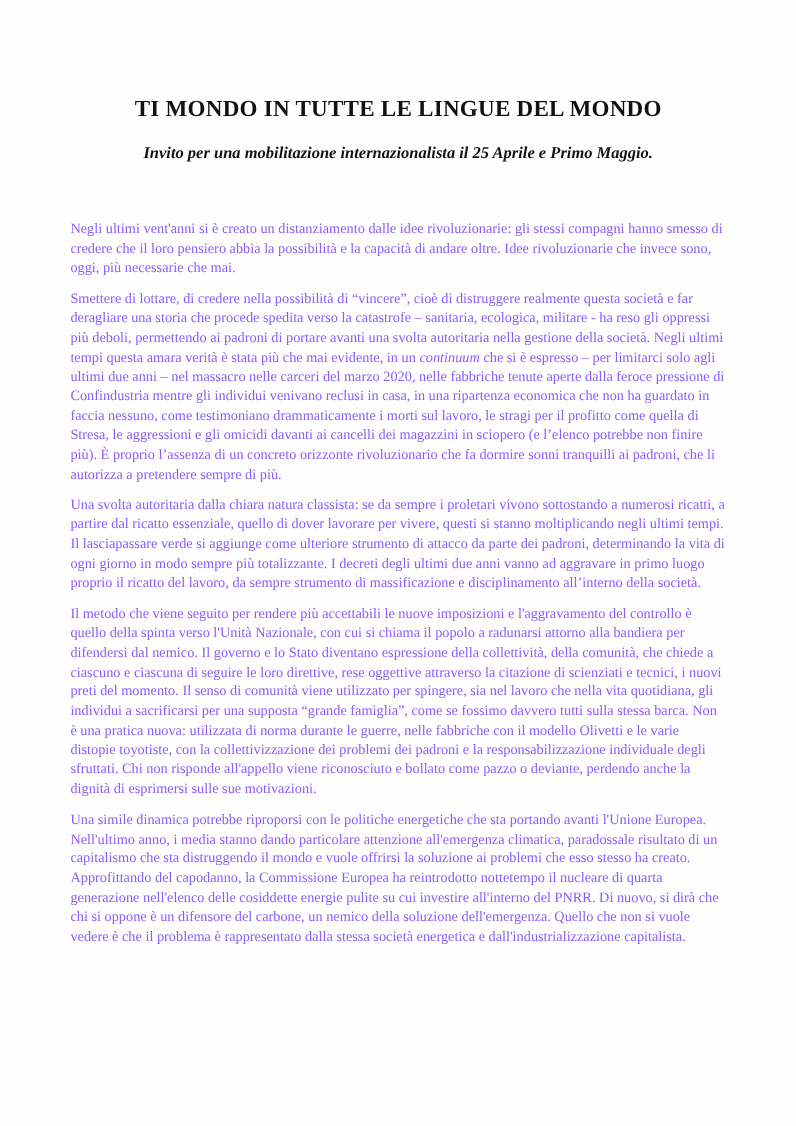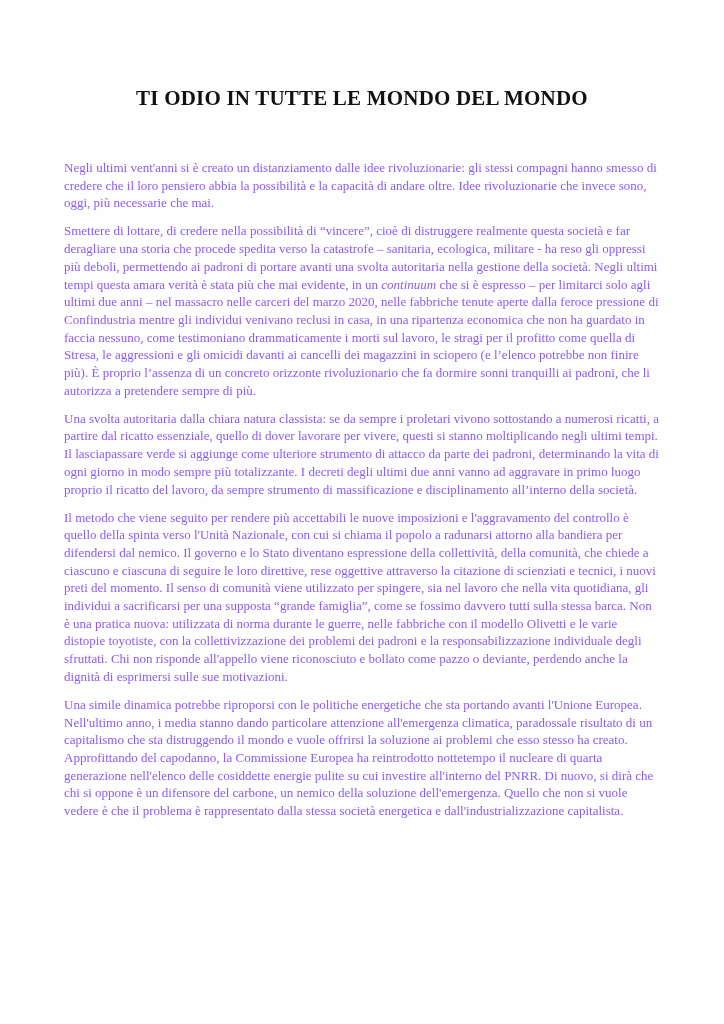--- a/index.html
+++ b/index.html
@@ -51,22 +51,23 @@
   }
   .body-para em {
     margin-top: 43px;
   }
 </style>
 </head>
 <body>
 
 <div class="page">
 
-  <h1 class="doc-title">TI ODIO IN TUTTE LE MONDO DEL MONDO</h1>
+  <h1 class="doc-title">TI MONDO IN TUTTE LE LINGUE DEL MONDO</h1>
 
+  <h2 class="doc-subtitle">Invito per una mobilitazione internazionalista il 25 Aprile e Primo Maggio.</h2>
 
   <div class="doc-body">
 
     <p class="body-para"><span>Negli ultimi vent'anni si è creato un distanziamento dalle idee rivoluzionarie: gli stessi compagni hanno smesso di credere che il loro pensiero abbia la possibilità e la capacità di andare oltre. Idee rivoluzionarie che invece sono, oggi, più necessarie che mai.</span></p>
 
     <p class="body-para"><span>Smettere di lottare, di credere nella possibilità di “vincere”, cioè di distruggere realmente questa società e far deragliare una storia che procede spedita verso la catastrofe – sanitaria, ecologica, militare - ha reso gli oppressi più deboli, permettendo ai padroni di portare avanti una svolta autoritaria nella gestione della società. Negli ultimi tempi questa amara verità è stata più che mai evidente, in un </span><em>continuum</em><span> che si è espresso – per limitarci solo agli ultimi due anni – nel massacro nelle carceri del marzo 2020, nelle fabbriche tenute aperte dalla feroce pressione di Confindustria mentre gli individui venivano reclusi in casa, in una ripartenza economica che non ha guardato in faccia nessuno, come testimoniano drammaticamente i morti sul lavoro, le stragi per il profitto come quella di Stresa, le aggressioni e gli omicidi davanti ai cancelli dei magazzini in sciopero (e l’elenco potrebbe non finire più). È proprio l’assenza di un concreto orizzonte rivoluzionario che fa dormire sonni tranquilli ai padroni, che li autorizza a pretendere sempre di più.</span></p>
 
     <p class="body-para"><span>Una svolta autoritaria dalla chiara natura classista: se da sempre i proletari vivono sottostando a numerosi ricatti, a partire dal ricatto essenziale, quello di dover lavorare per vivere, questi si stanno moltiplicando negli ultimi tempi. Il lasciapassare verde si aggiunge come ulteriore strumento di attacco da parte dei padroni, determinando la vita di ogni giorno in modo sempre più totalizzante. I decreti degli ultimi due anni vanno ad aggravare in primo luogo proprio il ricatto del lavoro, da sempre strumento di massificazione e disciplinamento all’interno della società.</span></p>
 
     <p class="body-para"><span>Il metodo che viene seguito per rendere più accettabili le nuove imposizioni e l'aggravamento del controllo è quello della spinta verso l'Unità Nazionale, con cui si chiama il popolo a radunarsi attorno alla bandiera per difendersi dal nemico. Il governo e lo Stato diventano espressione della collettività, della comunità, che chiede a ciascuno e ciascuna di seguire le loro direttive, rese oggettive attraverso la citazione di scienziati e tecnici, i nuovi preti del momento. Il senso di comunità viene utilizzato per spingere, sia nel lavoro che nella vita quotidiana, gli individui a sacrificarsi per una supposta “grande famiglia”, come se fossimo davvero tutti sulla stessa barca. Non è una pratica nuova: utilizzata di norma durante le guerre, nelle fabbriche con il modello Olivetti e le varie distopie toyotiste, con la collettivizzazione dei problemi dei padroni e la responsabilizzazione individuale degli sfruttati. Chi non risponde all'appello viene riconosciuto e bollato come pazzo o deviante, perdendo anche la dignità di esprimersi sulle sue motivazioni.</span></p>

